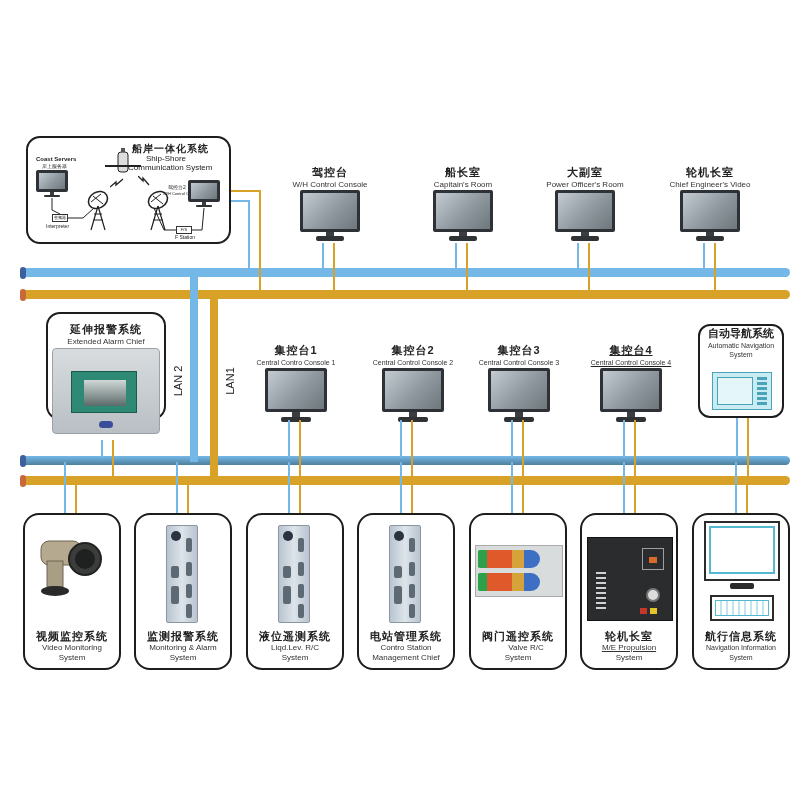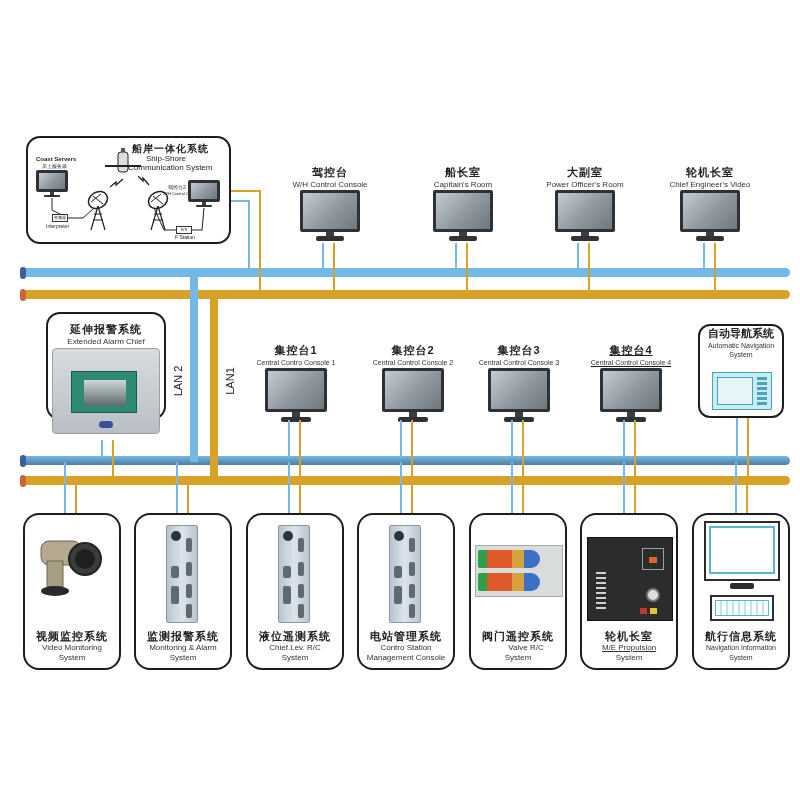--- a/index.html
+++ b/index.html
@@ -270,37 +270,37 @@
   <div class="device" style="left:30px;top:10px;width:32px;height:98px;">
     <div class="logo" style="left:4px;top:5px;"></div>
     <div class="port" style="left:19px;top:12px;width:6px;height:14px;"></div>
     <div class="port" style="left:19px;top:36px;width:6px;height:14px;"></div>
     <div class="port" style="left:19px;top:58px;width:6px;height:14px;"></div>
     <div class="port" style="left:19px;top:78px;width:6px;height:14px;"></div>
     <div class="port" style="left:4px;top:40px;width:8px;height:12px;"></div>
     <div class="port" style="left:4px;top:60px;width:8px;height:18px;"></div>
   </div>
   <div class="cn" style="position:absolute;left:0;right:0;top:114px;">液位遥测系统</div>
-  <div class="en" style="position:absolute;left:0;right:0;top:128px;">Chief.Lev. R/C</div>
+  <div class="en" style="position:absolute;left:0;right:0;top:128px;">Liqd.Lev. R/C</div>
   <div class="en" style="position:absolute;left:0;right:0;top:138px;">System</div>
 </div>
 
 <div class="abs box" style="left:357px;top:513px;width:98px;height:157px;">
   <div class="device" style="left:30px;top:10px;width:32px;height:98px;">
     <div class="logo" style="left:4px;top:5px;"></div>
     <div class="port" style="left:19px;top:12px;width:6px;height:14px;"></div>
     <div class="port" style="left:19px;top:36px;width:6px;height:14px;"></div>
     <div class="port" style="left:19px;top:58px;width:6px;height:14px;"></div>
     <div class="port" style="left:19px;top:78px;width:6px;height:14px;"></div>
     <div class="port" style="left:4px;top:40px;width:8px;height:12px;"></div>
     <div class="port" style="left:4px;top:60px;width:8px;height:18px;"></div>
   </div>
   <div class="cn" style="position:absolute;left:0;right:0;top:114px;">电站管理系统</div>
   <div class="en" style="position:absolute;left:0;right:0;top:128px;">Contro Station</div>
-  <div class="en" style="position:absolute;left:0;right:0;top:138px;">Management Console</div>
+  <div class="en" style="position:absolute;left:0;right:0;top:138px;">Management Chief</div>
 </div>
 
 <div class="abs box" style="left:469px;top:513px;width:98px;height:157px;">
   <div class="abs" style="left:4px;top:30px;width:88px;height:52px;background:#d9dcdc;border:1px solid #aaa;">
     <div class="abs" style="left:2px;top:4px;width:62px;height:18px;border-radius:2px 10px 10px 2px;background:linear-gradient(90deg,#2da04a 0 15%,#e0592a 15% 55%,#d6a23a 55% 75%,#3d6fc4 75%);"></div>
     <div class="abs" style="left:2px;top:27px;width:62px;height:18px;border-radius:2px 10px 10px 2px;background:linear-gradient(90deg,#2da04a 0 15%,#e0592a 15% 55%,#d6a23a 55% 75%,#3d6fc4 75%);"></div>
   </div>
   <div class="cn" style="position:absolute;left:0;right:0;top:114px;">阀门遥控系统</div>
   <div class="en" style="position:absolute;left:16px;right:0;top:128px;">Valve R/C</div>
   <div class="en" style="position:absolute;left:0;right:0;top:138px;">System</div>

